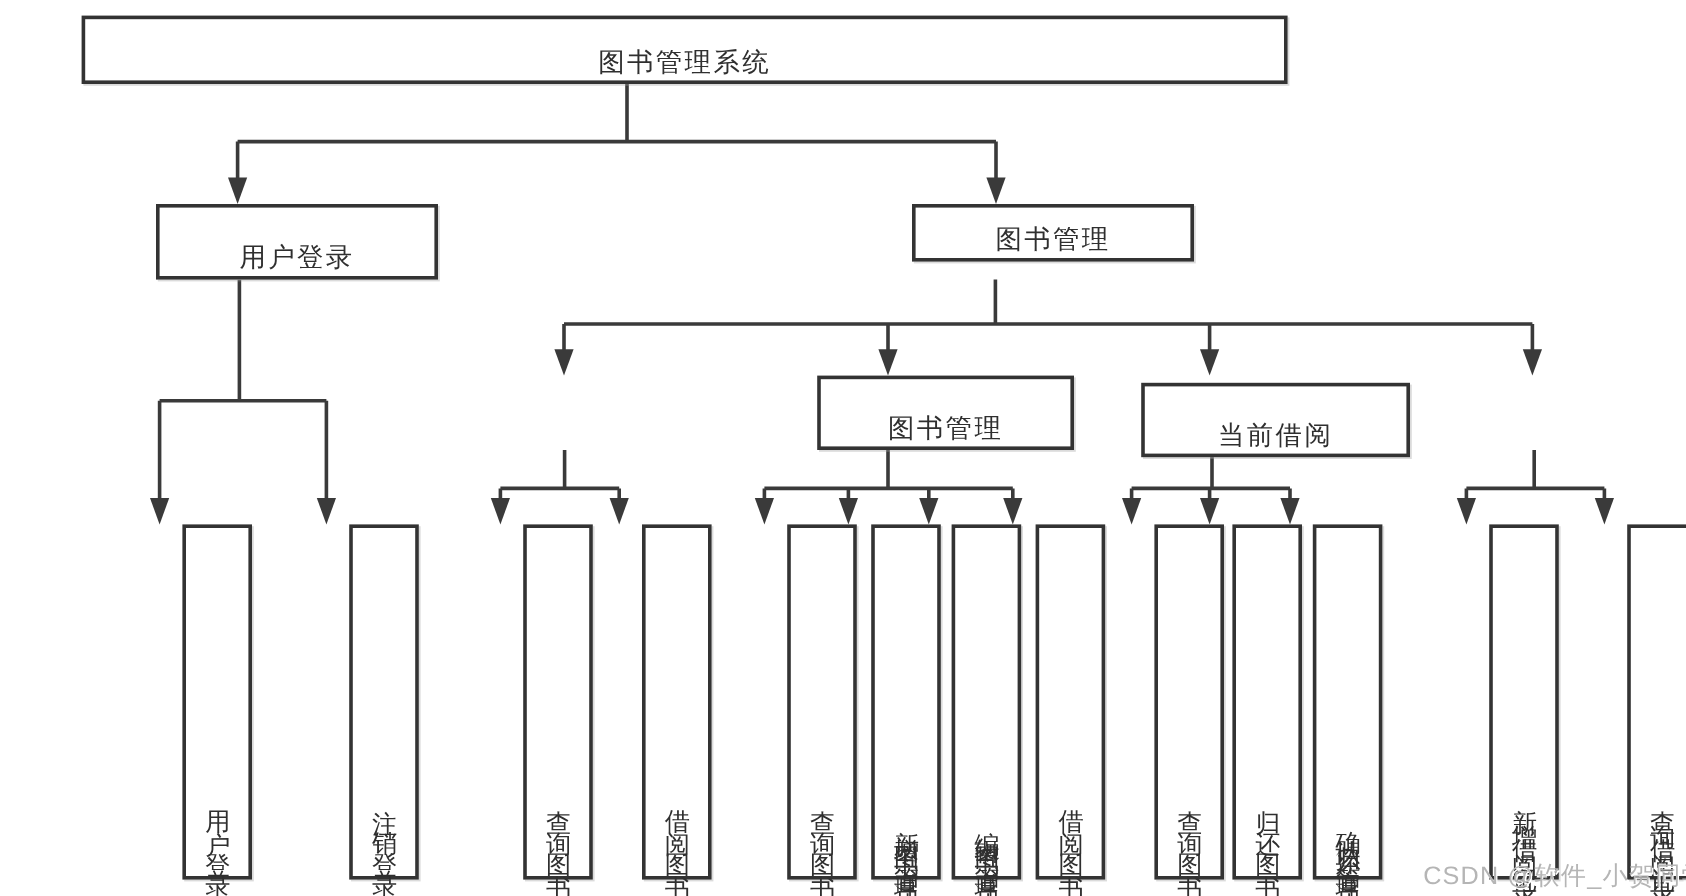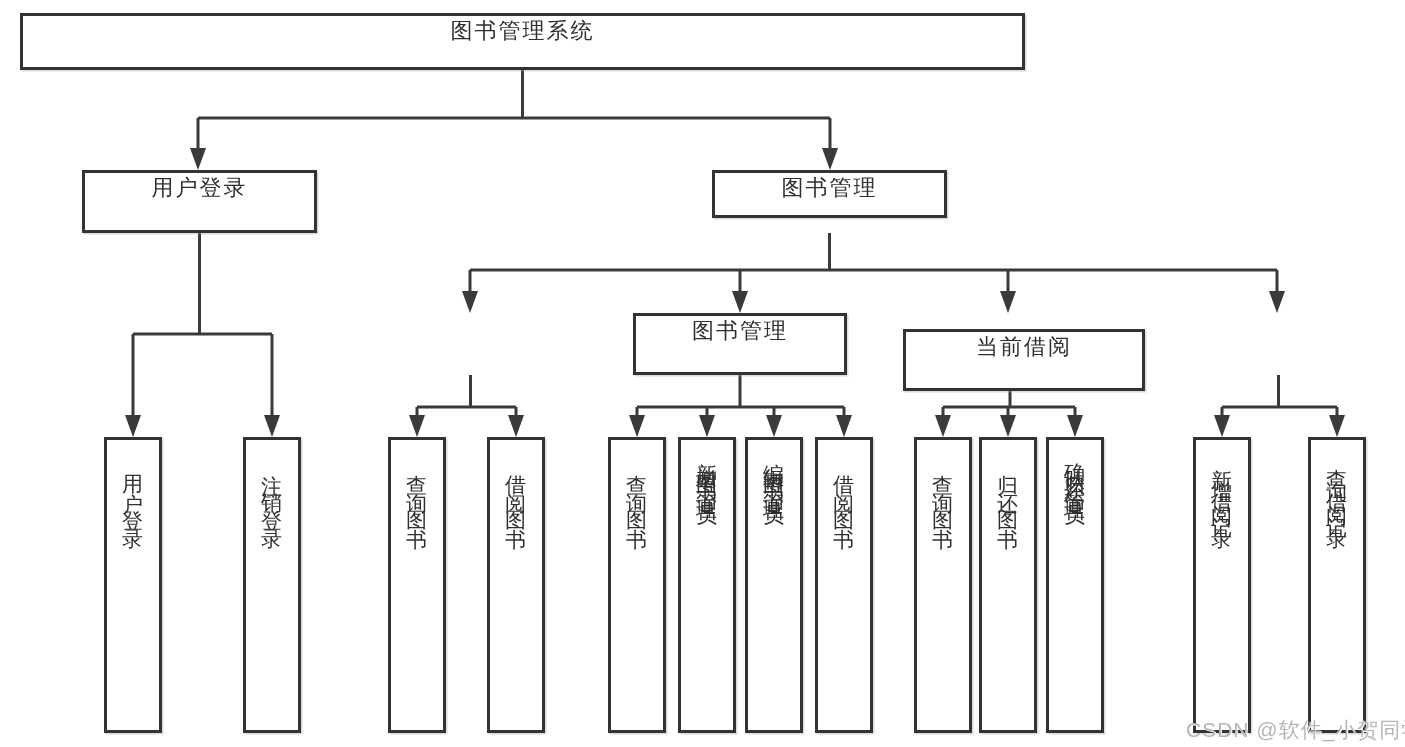--- a/index.html
+++ b/index.html
@@ -6,23 +6,24 @@
   .stage{
     position:relative;width:1405px;height:747px;background:#ffffff;
     font-family:"Liberation Sans",sans-serif;overflow:hidden;
   }
   .wires{position:absolute;left:0;top:0;width:1405px;height:747px;}
   .wires path{stroke:#3a3a3a;stroke-width:3;fill:none;}
   .wires polygon{fill:#3a3a3a;}
   .node{
     position:absolute;box-sizing:border-box;
     border:3px solid #333333;background:#ffffff;
-    display:flex;align-items:flex-start;justify-content:center;
+    display:flex;align-items:flex-end;justify-content:center;
     color:#2f2f2f;font-size:22px;letter-spacing:2px;
     box-shadow:1.5px 1.5px 0 rgba(160,160,160,0.38);
+    margin-left:48px;
   }
   .leaf{font-size:21px;letter-spacing:0;}
   .leaf span{writing-mode:vertical-rl;text-orientation:mixed;line-height:1;}
   .sp-lg span{letter-spacing:18px;padding-top:18px;}
   .sp-md span{letter-spacing:12px;padding-top:12px;}
   .sp-sm span{letter-spacing:6px;padding-top:6px;}
   .watermark{
     position:absolute;left:1186px;top:716px;
     font-size:21px;color:#b5b5b5;letter-spacing:1px;
     text-shadow:1px 1px 0 #ffffff;white-space:nowrap;
@@ -85,21 +86,21 @@
   <div class="node" style="left:82px;top:170px;width:235px;height:63px">
     <span>用户登录</span>
   </div>
   <div class="node" style="left:712px;top:170px;width:235px;height:48px">
     <span>图书管理</span>
   </div>
 
   <div class="node" style="left:633px;top:313px;width:214px;height:62px">
     <span>图书管理</span>
   </div>
-  <div class="node" style="left:903px;top:329px;width:242px;height:62px">
+  <div class="node" style="left:903px;top:319px;width:224px;height:62px">
     <span>当前借阅</span>
   </div>
 
   <div class="node leaf sp-lg" style="left:104px;top:437px;width:58px;height:296px">
     <span>用户登录</span>
   </div>
   <div class="node leaf sp-lg" style="left:243px;top:437px;width:58px;height:296px">
     <span>注销登录</span>
   </div>
 

